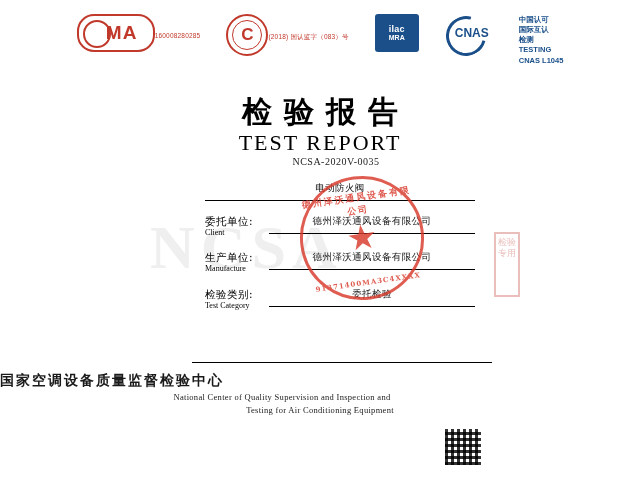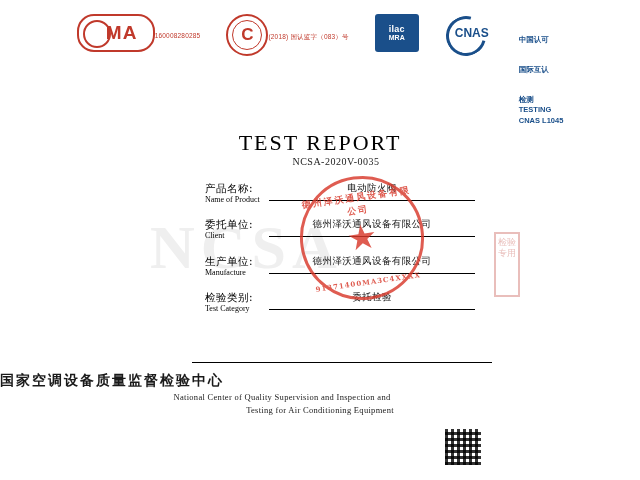--- a/index.html
+++ b/index.html
@@ -155,21 +155,21 @@
     display: flex;
     flex-direction: column;
     justify-content: center;
     color: #1a4f8a;
     font-family: "Liberation Sans", sans-serif;
     font-size: 7.5px;
     line-height: 1.35;
     font-weight: bold;
     padding-top: 1px;
   }
-  .cnas-textblock .cn { color: #1a4f8a; margin-top: 20px; }
+  .cnas-textblock .cn { color: #1a4f8a; }
 
   
   .title-cn {
     position: absolute;
     top: 92px;
     left: 0;
     width: 640px;
     text-align: center;
     font-size: 30px;
     font-weight: bold;
@@ -398,30 +398,27 @@
       <span class="cn">中国认可</span>
       <span class="cn">国际互认</span>
       <span class="cn">检测</span>
       <span>TESTING</span>
       <span>CNAS L1045</span>
     </div>
   </div>
 
   <div class="watermark-text">NCSA</div>
 
+  <div class="title-cn">检验报告</div>
   <div class="title-en">TEST REPORT</div>
   <div class="report-no">NCSA-2020V-0035</div>
 
   <div class="fields">
 
     <div class="field-row">
-      <div class="field-label">
-        <span class="lab-cn">产品名称:</span>
-        <span class="lab-en">Name of Product</span>
-      </div>
       <div class="field-value">电动防火阀</div>
     </div>
 
     <div class="field-row">
       <div class="field-label">
         <span class="lab-cn">委托单位:</span>
         <span class="lab-en">Client</span>
       </div>
       <div class="field-value">德州泽沃通风设备有限公司</div>
     </div>

